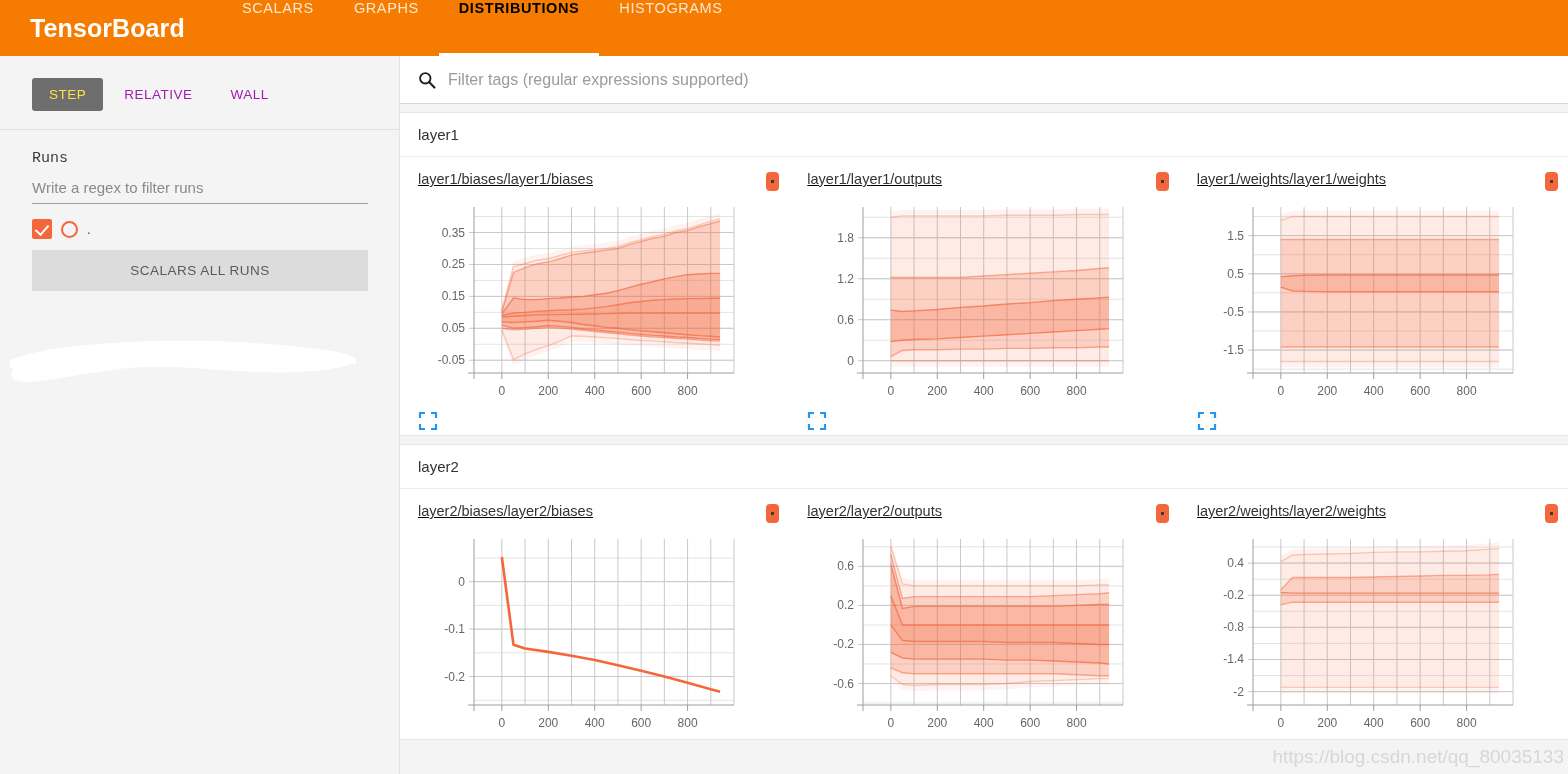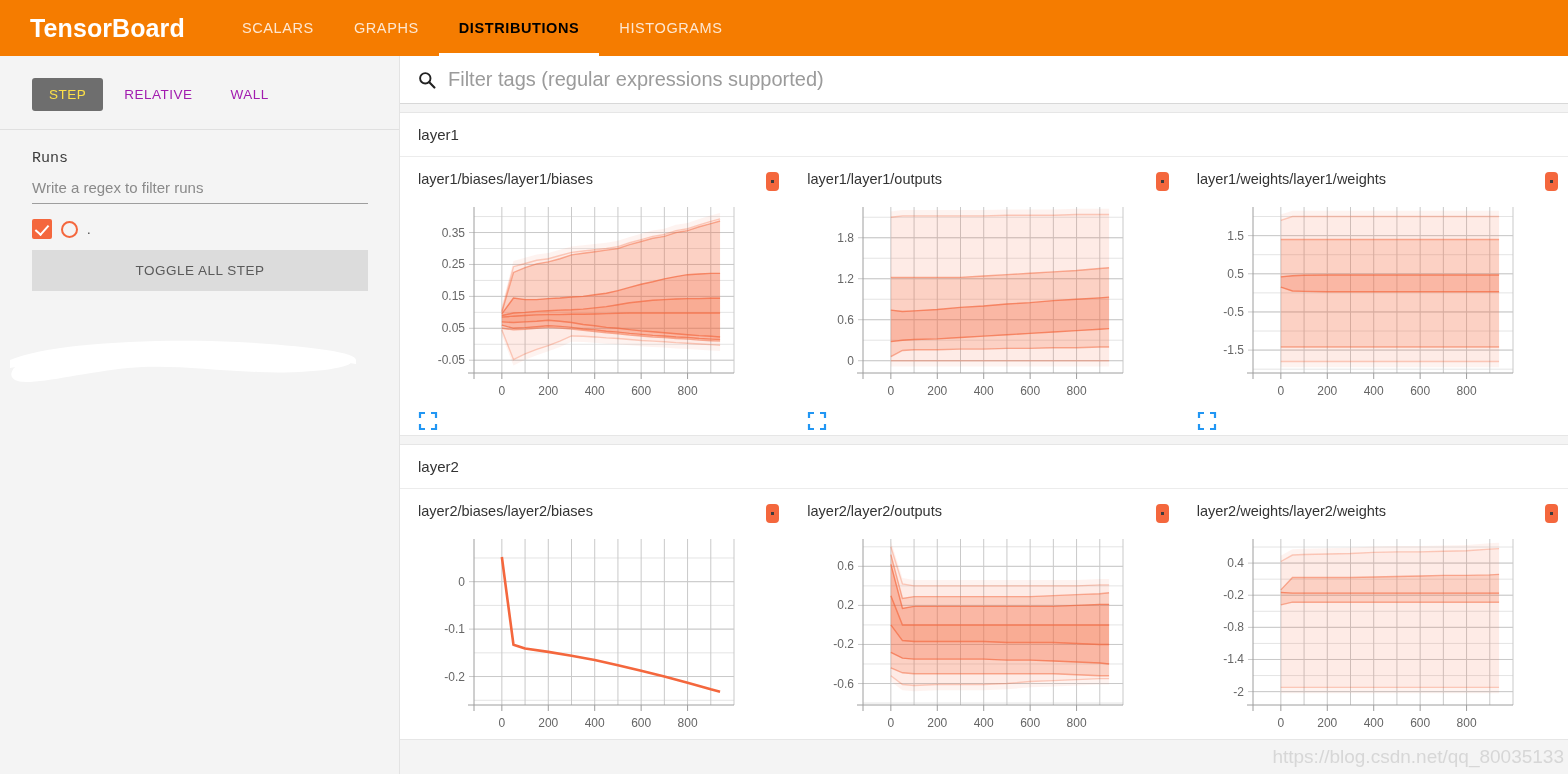--- a/index.html
+++ b/index.html
@@ -23,21 +23,21 @@
   .brand {
     font-size: 25px;
     font-weight: 600;
     letter-spacing: .1px;
     padding: 0 0 0 30px;
     display: flex; align-items: center;
     min-width: 200px;
   }
   .tabs { display: flex; align-items: stretch; margin-left: 22px; }
   .tab {
-    display: flex; align-items: center;
+    display: flex; 
     padding: 0 20px;
     font-size: 14.5px;
     letter-spacing: .6px;
     color: rgba(255,255,255,.82);
     font-weight: 500;
     position: relative;
     cursor: pointer;
     white-space: nowrap;
   }
   .tab.active { color: #000000; font-weight: 700; }
@@ -165,21 +165,21 @@
     display: flex;
     align-items: center;
     padding: 0 14px;
     border-bottom: 1px solid #d8d8d8;
   }
   .search-icon { margin: 0 10px 0 4px; flex: 0 0 auto; display:flex; }
   .filter-input {
     flex: 1 1 auto;
     border: none;
     outline: none;
-    font-size: 20px;
+    font-size: 16px;
     color: #333;
     font-family: "Liberation Sans", sans-serif;
   }
   .filter-input::placeholder { color: #9b9b9b; }
 
   .scroll-area { height: 670px; overflow: hidden; padding: 0; }
 
   .group {
     background: #fff;
     margin: 8px 0 0 0;
@@ -203,20 +203,21 @@
     flex: 1 1 0;
     padding: 14px 10px 0 18px;
     position: relative;
     min-width: 0;
   }
   .chart-head {
     display: flex;
     align-items: flex-start;
     justify-content: space-between;
     gap: 24px;
+    text-decoration: underline;
   }
   .chart-title {
     font-size: 14.5px;
     color: #333;
     white-space: nowrap;
     overflow: hidden;
   }
   .run-swatch {
     width: 13px; height: 19px;
     background: #f4673d;
@@ -287,21 +288,21 @@
     </div>
     <div class="divider"></div>
     <div class="runs-section">
       <div class="runs-title">Runs</div>
       <input class="regex-input" type="text" placeholder="Write a regex to filter runs" style="">
       <div class="run-row">
         <div class="cb"></div>
         <div class="circ"></div>
         <div class="run-name">.</div>
       </div>
-      <button class="toggle-all">TOGGLE ALL STEP</button>
+      <button class="toggle-all">SCALARS ALL RUNS</button>
     </div>
     <svg class="smudge" viewBox="0 0 350 48">
       <path d="M6,30 C30,10 120,2 200,6 C280,10 340,16 344,22 C348,30 300,36 250,34 C200,32 160,26 120,30 C80,34 40,44 18,44 C4,44 0,38 6,30 Z" fill="#ffffff"></path>
       <path d="M2,22 C40,6 140,0 230,4 C300,8 348,14 348,22 L348,26 C300,18 230,14 150,16 C80,18 24,26 2,30 Z" fill="#ffffff"></path>
     </svg>
   </div>
 
   <div class="main">
     <div class="filterbar">
       <span class="search-icon">

